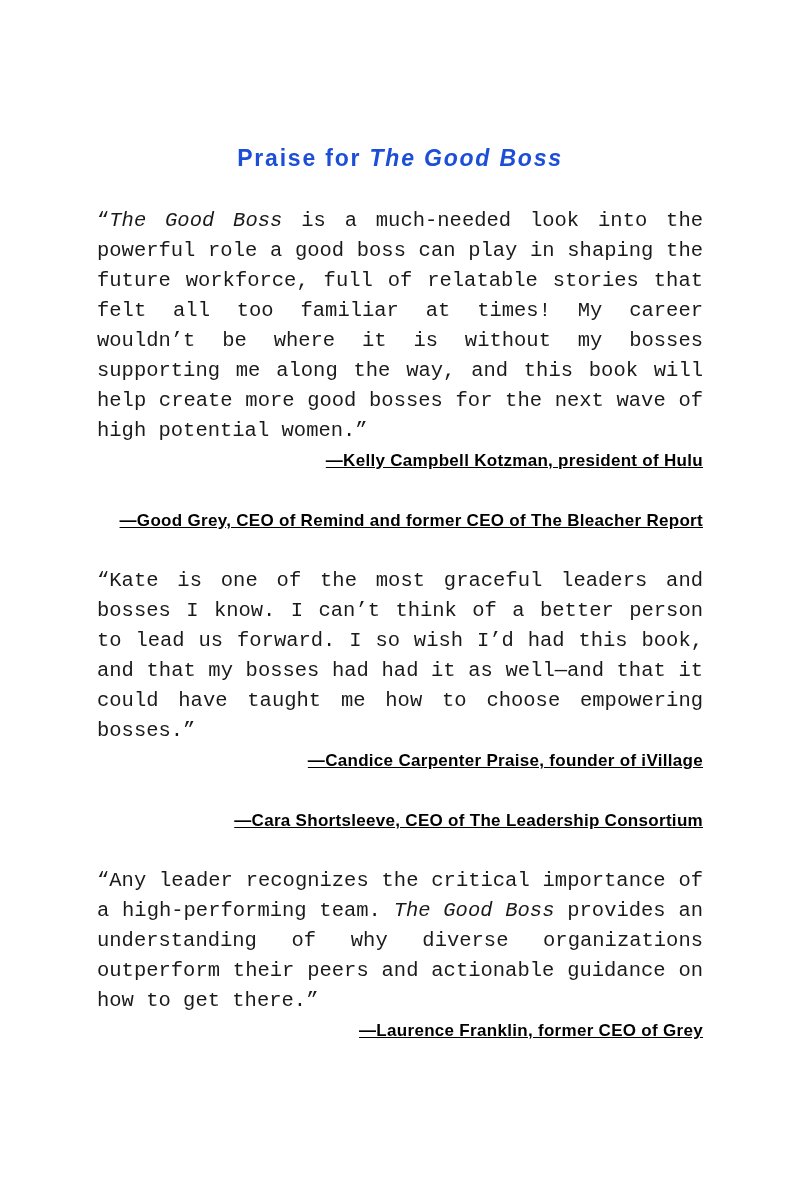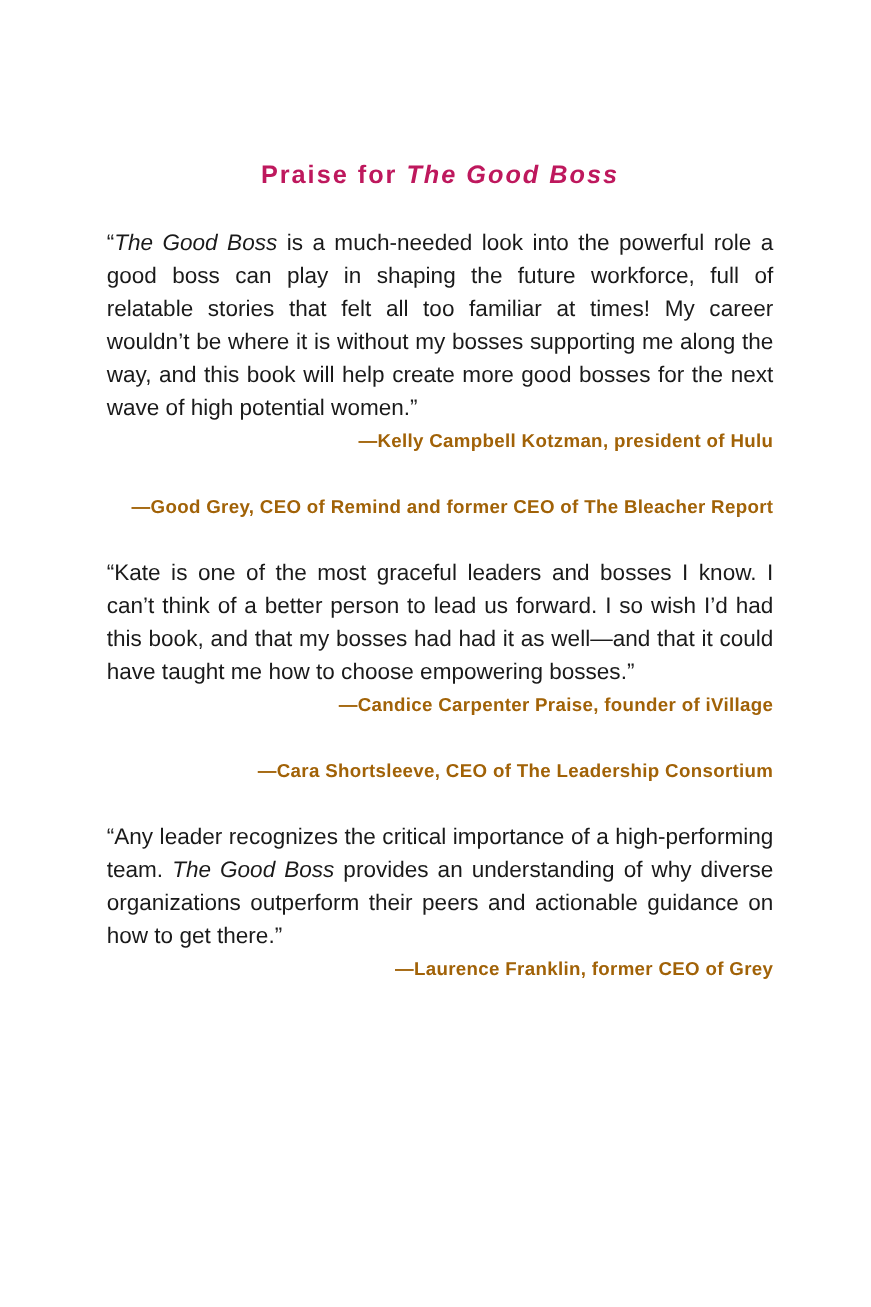--- a/index.html
+++ b/index.html
@@ -20,52 +20,53 @@
     padding: 143px 89px 0 97px;
     background: #ffffff;
   }
   .heading {
     font-family: "Liberation Sans", sans-serif;
     font-weight: bold;
     font-size: 23px;
     line-height: 30px;
     letter-spacing: 1.8px;
     text-align: center;
-    color: #be185d;
+    color: #1d4ed8;
     margin: 0 0 33px 0;
   }
   .heading .book-title {
     font-style: italic;
   }
   .quote-block {
     margin: 0 0 30px 0;
   }
   .quote-block:last-child {
     margin-bottom: 0;
   }
   .quote-text {
-    font-family: Liberation Sans, sans-serif;
+    font-family: Liberation Mono, monospace;
     font-size: 20.5px;
     line-height: 30px;
     text-align: justify;
     color: #1a1a1a;
     margin: 0;
   }
   .quote-text em {
     font-style: italic;
   }
   .attribution {
     font-family: "Liberation Sans", sans-serif;
     font-weight: bold;
     font-size: 17px;
     line-height: 30px;
     letter-spacing: 0.3px;
     text-align: right;
-    color: #a16207;
+    color: #000000;
     margin: 0;
+    text-decoration: underline;
   }
 </style>
 </head>
 <body>
 
 <div class="page">
 
   <h1 class="heading"><span>Praise for </span><span class="book-title">The Good Boss</span></h1>
 
   <div class="quote-block">

